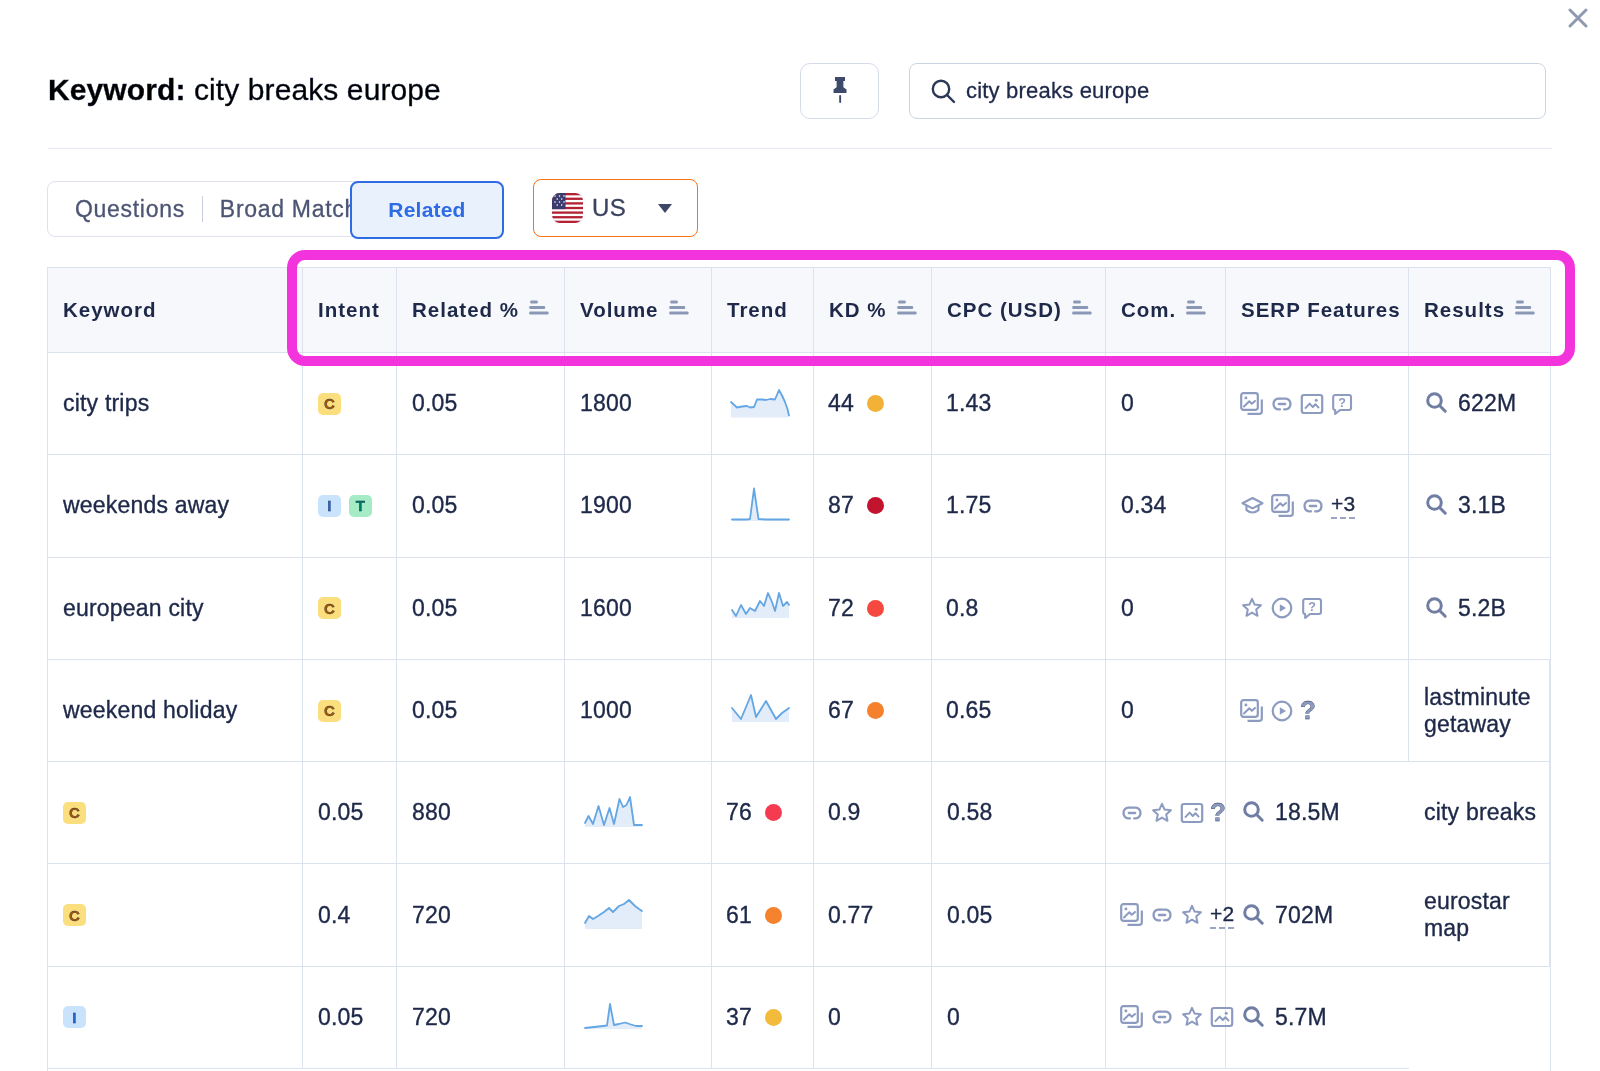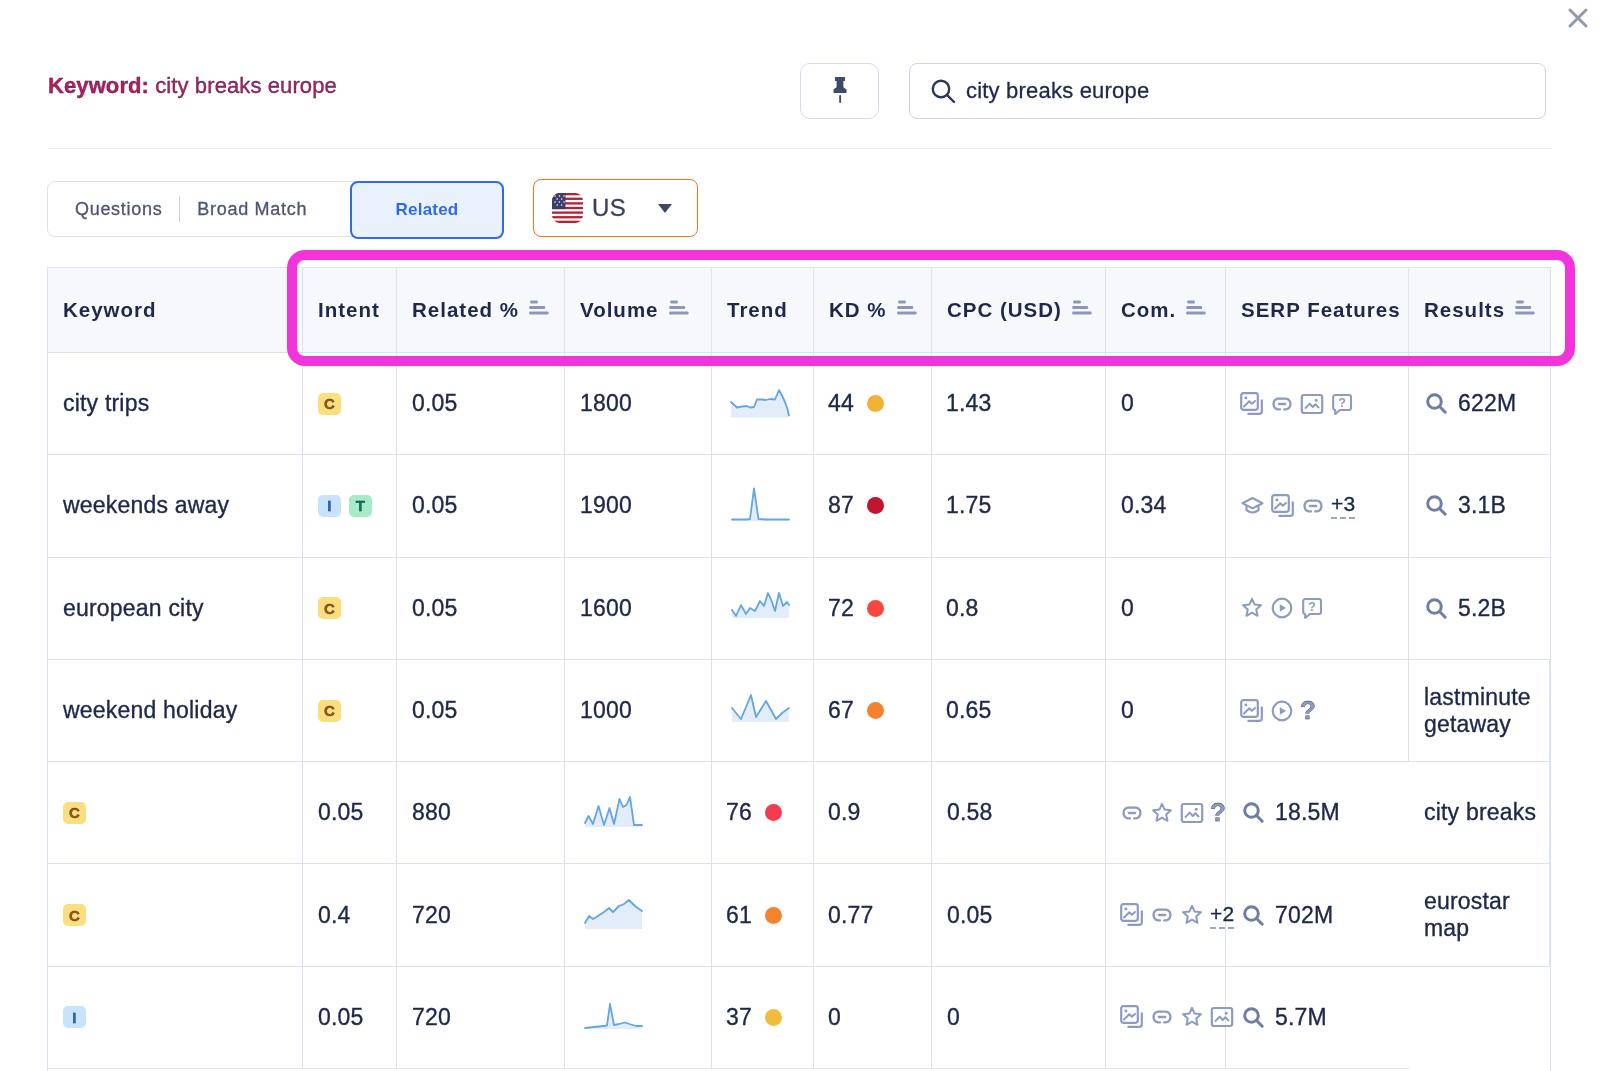--- a/index.html
+++ b/index.html
@@ -1,43 +1,43 @@
 <!DOCTYPE html>
 <html><head>
 <meta charset="utf-8">
 <style>
   * { margin:0; padding:0; box-sizing:border-box; }
   html,body { width:1600px; height:1071px; background:#fff; font-family:"Liberation Sans",sans-serif; overflow:hidden; }
   #stage { position:relative; width:1600px; height:1071px; background:#fff; }
   .abs { position:absolute; }
 
   
-  .title { left:48px; top:72.5px; font-size:22px; color:#be185d; letter-spacing:.1px; -webkit-text-stroke:0.35px #1c2749; }
+  .title { left:48px; top:72.5px; font-size:30px; color:#000000; letter-spacing:.1px; -webkit-text-stroke:0.35px #1c2749; }
   .title b { font-weight:700; }
 
   
   .closex { left:1566px; top:6px; }
 
   
   .pinbtn { left:800px; top:63px; width:79px; height:56px; border:1px solid #d5dbe8; border-radius:10px; display:flex; align-items:center; justify-content:center; }
 
   
   .search { left:909px; top:63px; width:637px; height:56px; border:1px solid #ccd4e3; border-radius:8px; display:flex; align-items:center; }
   .search svg { margin-left:19px; }
   .search .stxt { margin-left:9px; font-size:22px; color:#1e2949; letter-spacing:.2px; -webkit-text-stroke:0.3px #1e2949; }
 
   
   .divider { left:48px; top:148px; width:1504px; height:1px; background:#e7eaf1; }
 
   
   .tabs { left:47px; top:181px; width:457px; height:56px; border:1px solid #dde2ec; border-radius:8px; display:flex; align-items:center; }
-  .tab { font-size:18px; color:#4c5573; letter-spacing:.7px; -webkit-text-stroke:0.3px #4c5573; }
+  .tab { font-size:23px; color:#4c5573; letter-spacing:.7px; -webkit-text-stroke:0.3px #4c5573; }
   .tq { margin-left:27px; }
   .tsep { width:1px; height:26px; background:#c9cfdd; margin:0 17px; }
-  .trelated { position:absolute; right:-1px; top:-1px; width:154px; height:58px; border:2px solid #2e6be5; background:#e9f1fd; border-radius:8px; display:flex; align-items:center; justify-content:center; color:#2e6be5; font-weight:700; font-size:17px; letter-spacing:.2px; }
+  .trelated { position:absolute; right:-1px; top:-1px; width:154px; height:58px; border:2px solid #2e6be5; background:#e9f1fd; border-radius:8px; display:flex; align-items:center; justify-content:center; color:#2e6be5; font-weight:700; font-size:21px; letter-spacing:.2px; }
 
   
   .drop { left:533px; top:179px; width:165px; height:58px; border:1px solid #f97316; border-radius:8px; display:flex; align-items:center; }
   .drop .us { margin-left:9px; font-size:24px; color:#39425e; letter-spacing:.5px; -webkit-text-stroke:0.3px #39425e; }
   .caret { width:0; height:0; border-left:7px solid transparent; border-right:7px solid transparent; border-top:9px solid #3d4765; margin-left:32px; }
 
   
   .tbl { left:47px; top:267px; width:1504px; height:812px; border:1px solid #dce2ee; display:grid;
          grid-template-columns:255px 94px 168px 147px 102px 118px 174px 120px 183px 141px;
          grid-template-rows:85px repeat(7,102.3px); }
@@ -55,21 +55,21 @@
   .ib + .ib { margin-left:8px; }
 
   
   .dot { width:17px; height:17px; border-radius:50%; margin-left:13px; flex:none; }
 
   
   .si { display:flex; align-items:center; gap:6px; color:#8d9bc0; }
   .qm { font-size:26px; font-weight:700; color:#8d9bc0; }
   .plus { font-size:21px; color:#1e2949; border-bottom:2px dashed #9aa6c4; padding-bottom:2px; line-height:1.1; }
 
-  .resw { display:flex; align-items:center; gap:9px; }
+  .resw { display:flex; align-items:flex-start; gap:9px; }
 </style>
 </head>
 <body>
 <div id="stage">
 
   <div class="abs title"><b>Keyword:</b> city breaks europe</div>
 
   <svg class="abs closex" width="24" height="24" viewBox="0 0 24 24">
       <path d="M4 4 L20 20 M20 4 L4 20" stroke="#8f99b0" stroke-width="3" stroke-linecap="round"></path>
     </svg>

